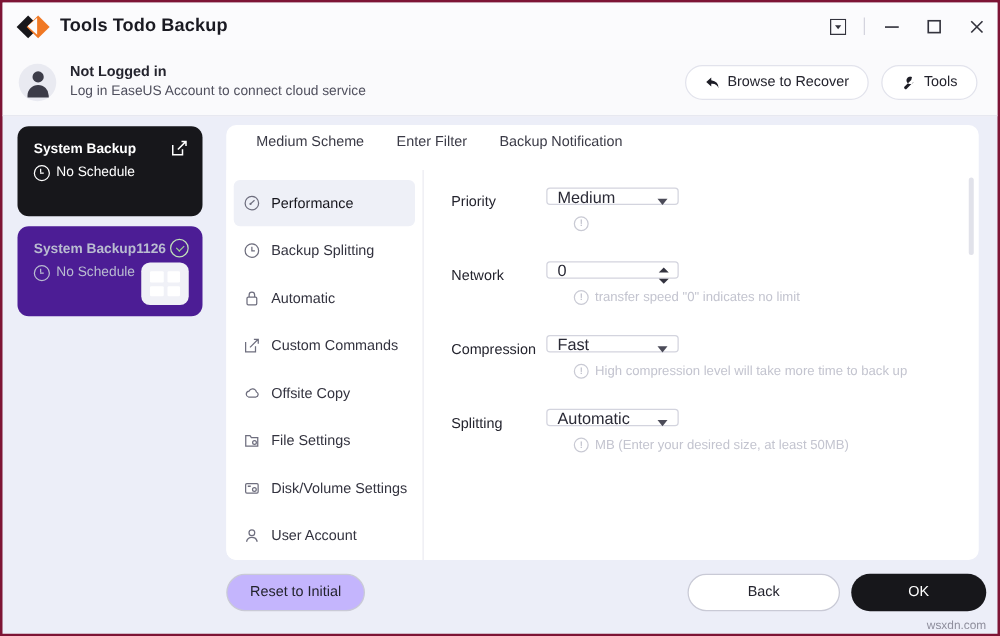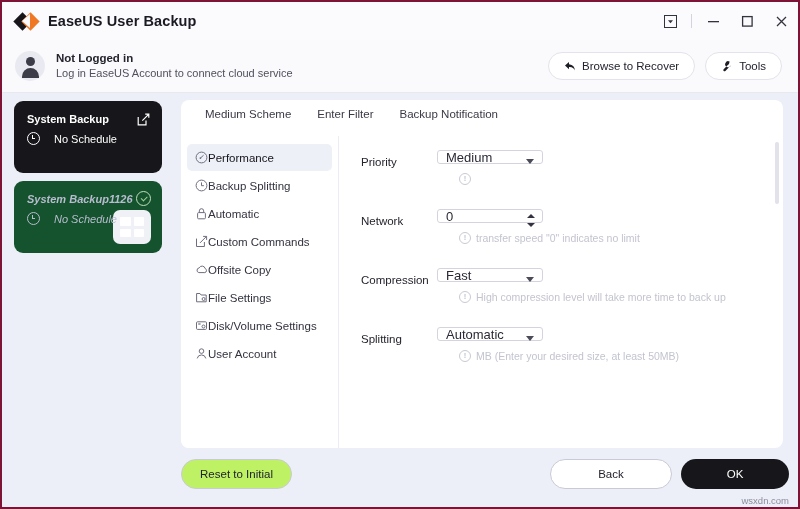--- a/index.html
+++ b/index.html
@@ -61,25 +61,25 @@
     font-size:11.5px;color:#23232d;cursor:pointer;white-space:nowrap;
   }
 
   
   .sidebar{position:absolute;left:0;top:91px;width:172px;bottom:0;}
   .card{
     position:absolute;left:12px;width:148px;border-radius:9px;
     box-sizing:border-box;overflow:hidden;
   }
   .card.active{top:8px;height:72px;background:#17171b;}
-  .card.faded{top:88px;height:72px;background:#14532d;font-style:italic;}
+  .card.faded{top:88px;height:72px;background:#4c1d95;}
   .card-title{position:absolute;left:13px;top:12px;font-size:11px;font-weight:600;}
   .card.active .card-title{color:#ffffff;text-align:right;}
   .card.faded .card-title{color:#b9bcd0;}
-  .card-sched{position:absolute;left:13px;top:31px;display:flex;align-items:center;gap:14px;font-size:11px;}
+  .card-sched{position:absolute;left:13px;top:31px;display:flex;align-items:flex-start;gap:5px;font-size:11px;}
   .card.active .card-sched{color:#ffffff;}
   .card.faded .card-sched{color:#b9bcd0;}
   .clock{width:11px;height:11px;border-radius:50%;border:1.3px solid currentColor;position:relative;flex:none;}
   .clock::before{content:"";position:absolute;left:4px;top:1.7px;width:1.2px;height:3.6px;background:currentColor;}
   .clock::after{content:"";position:absolute;left:4.3px;top:4.6px;width:3.2px;height:1.2px;background:currentColor;}
   .edit-ico{position:absolute;right:12px;top:11px;width:13px;height:13px;}
   .chk{position:absolute;right:11px;top:10px;width:13px;height:13px;border-radius:50%;
        border:1.4px solid #bfe0b8;display:flex;align-items:center;justify-content:center;}
   .chk span{display:block;width:5px;height:2.5px;border-left:1.4px solid #9fd094;border-bottom:1.4px solid #9fd094;
        transform:rotate(-45deg);margin-top:-1px;}
@@ -101,22 +101,22 @@
   }
   .tab.sel{color:#17171b;font-weight:bold;}
   .tab.sel::after{content:"";position:absolute;left:11px;right:11px;bottom:-6px;height:2.5px;background:#17171b;border-radius:2px;}
 
   .panel-body{position:absolute;left:0;top:36px;right:0;bottom:0;display:flex;}
   .navlist{
     width:158px;flex:none;border-right:1px solid #ececf2;padding-top:8px;box-sizing:border-box;
     background:#ffffff;
   }
   .navitem{
-    height:27px;margin:0 6px 1px 6px;border-radius:5px;display:flex;align-items:center;
-    padding-left:8px;font-size:11.5px;color:#33333f;cursor:pointer;box-sizing:border-box;
+    height:37px;margin:0 6px 1px 6px;border-radius:5px;display:flex;align-items:center;
+    gap:9px;padding-left:8px;font-size:11.5px;color:#33333f;cursor:pointer;box-sizing:border-box;
   }
   .navitem.sel{background:#eef0f7;color:#15151c;}
   .navitem .ni{width:13px;height:13px;flex:none;display:flex;align-items:center;justify-content:center;color:#6e6e7e;}
 
   .form{flex:1;position:relative;overflow:hidden;padding-top:14px;}
   .row{display:flex;align-items:flex-start;padding-left:22px;margin-bottom:5px;}
   .row .lbl{width:76px;flex:none;font-size:11.5px;color:#24242e;padding-top:6px;}
   .ctrl{position:relative;width:106px;flex:none;}
   .sel-box,.num-box{
     width:106px;height:14px;box-sizing:border-box;border:1px solid #d3d4de;border-radius:3px;
@@ -136,37 +136,37 @@
     font-size:7.5px;line-height:9px;text-align:center;flex:none;font-weight:bold;}
 
   .vscroll{position:absolute;right:4px;top:6px;width:4px;height:62px;border-radius:3px;background:#e1e2ea;cursor:pointer;}
 
   
   .footer{position:absolute;left:0;right:0;bottom:0;height:59px;}
   .btn{
     position:absolute;height:30px;border-radius:16px;box-sizing:border-box;
     display:flex;align-items:center;justify-content:center;font-size:11.5px;cursor:pointer;
   }
-  .btn.reset{left:179px;top:11px;width:111px;background:#bef264;border:1px solid #c9cad6;color:#23232d;}
+  .btn.reset{left:179px;top:11px;width:111px;background:#c4b5fd;border:1px solid #c9cad6;color:#23232d;}
   .btn.back{left:548px;top:11px;width:122px;background:#ffffff;border:1px solid #c9cad6;color:#23232d;}
   .btn.ok{left:679px;top:11px;width:108px;background:#17171b;color:#ffffff;}
   .watermark{position:absolute;right:9px;bottom:1px;font-size:9.5px;color:#8e8e9c;}
 </style>
 </head>
 <body>
 
 <div class="window">
 
   <div class="titlebar">
     <div class="logo">
       <span class="d1"></span>
         <span class="d2"></span>
         <span class="notch"></span>
     </div>
-    <div class="app-title">EaseUS User Backup</div>
+    <div class="app-title">Tools Todo Backup</div>
     <div class="winbtns">
       <div class="wb">
         <svg width="13" height="13" viewBox="0 0 13 13">
             <rect x="0.5" y="0.5" width="12" height="12" fill="none" stroke="#33333d"></rect>
             <path d="M4 5.2 L6.5 8.3 L9 5.2 Z" fill="#33333d"></path>
           </svg>
       </div>
       <div class="wsep"></div>
       <div class="wb">
         <svg width="13" height="13" viewBox="0 0 13 13">

